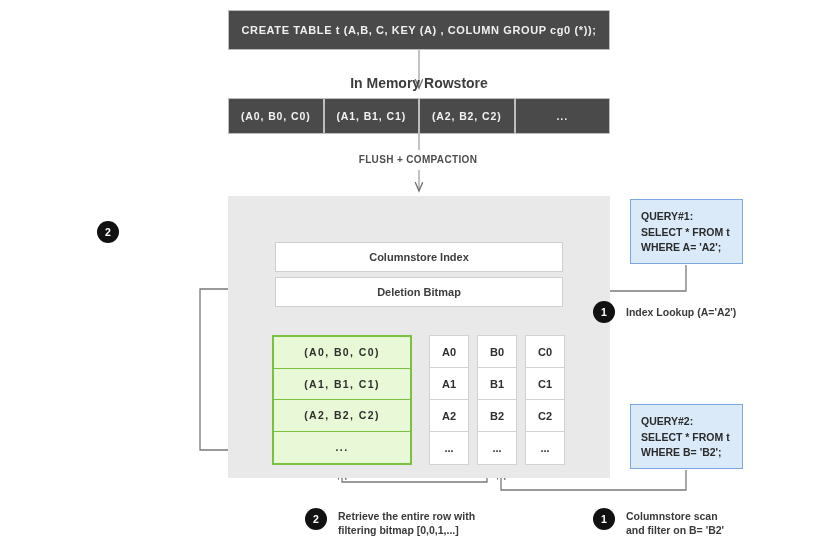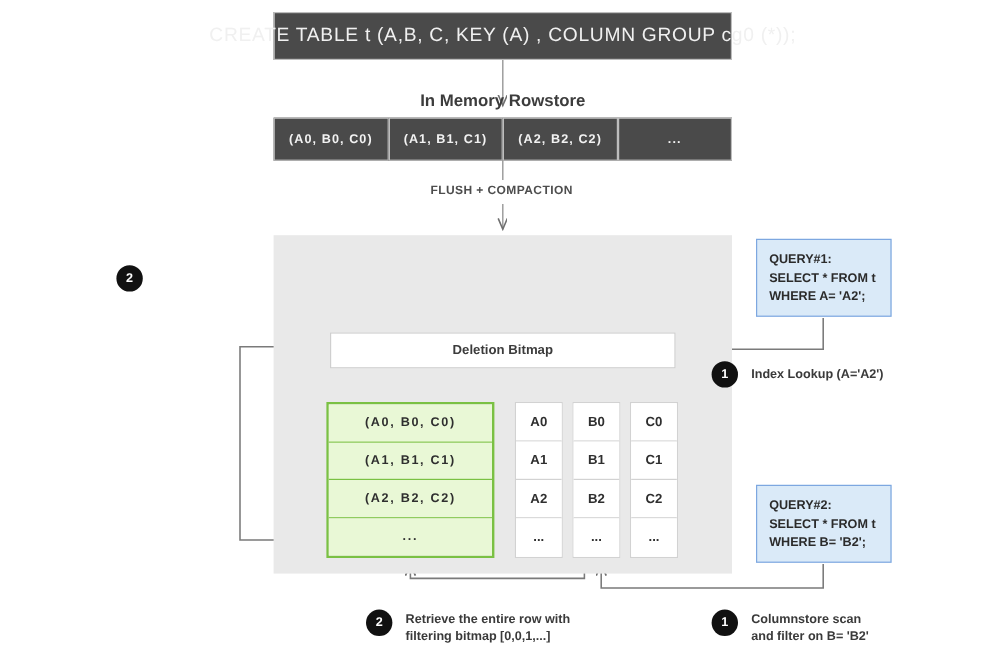--- a/index.html
+++ b/index.html
@@ -27,22 +27,22 @@
     background: #4a4a4a;
     border: 1px solid #bdbdbd;
     box-sizing: border-box;
     display: flex;
     align-items: center;
     justify-content: center;
   }
   .ddl-text {
     color: #f0f0f0;
     font-family: "Liberation Sans", sans-serif;
-    font-size: 16px;
-    font-weight: normal;
+    font-size: 11px;
+    font-weight: bold;
     letter-spacing: 0.6px;
     white-space: nowrap;
   }
 
   
   .section-title {
     font-size: 14px;
     font-weight: bold;
     color: #3c3c3c;
     text-align: center;
@@ -267,20 +267,21 @@
     <div class="rowstore-cell">(A0, B0, C0)</div>
     <div class="rowstore-cell">(A1, B1, C1)</div>
     <div class="rowstore-cell">(A2, B2, C2)</div>
     <div class="rowstore-cell">...</div>
   </div>
 
   <div class="abs flush-label">FLUSH + COMPACTION</div>
 
   <div class="abs segment-panel"></div>
 
+  <div class="abs cs-box cs-index">Columnstore Index</div>
   <div class="abs cs-box cs-bitmap">Deletion Bitmap</div>
 
   <div class="abs cg-wrap">
     <div class="cg-cell">(A0, B0, C0)</div>
     <div class="cg-cell">(A1, B1, C1)</div>
     <div class="cg-cell">(A2, B2, C2)</div>
     <div class="cg-cell">...</div>
   </div>
 
   <div class="abs col-wrap col-a">

